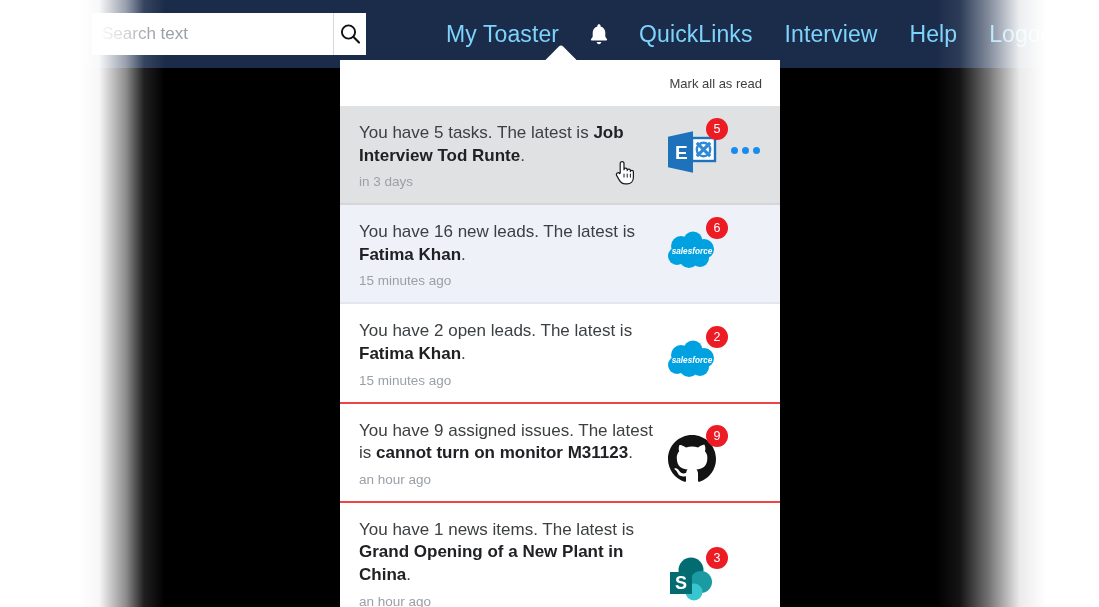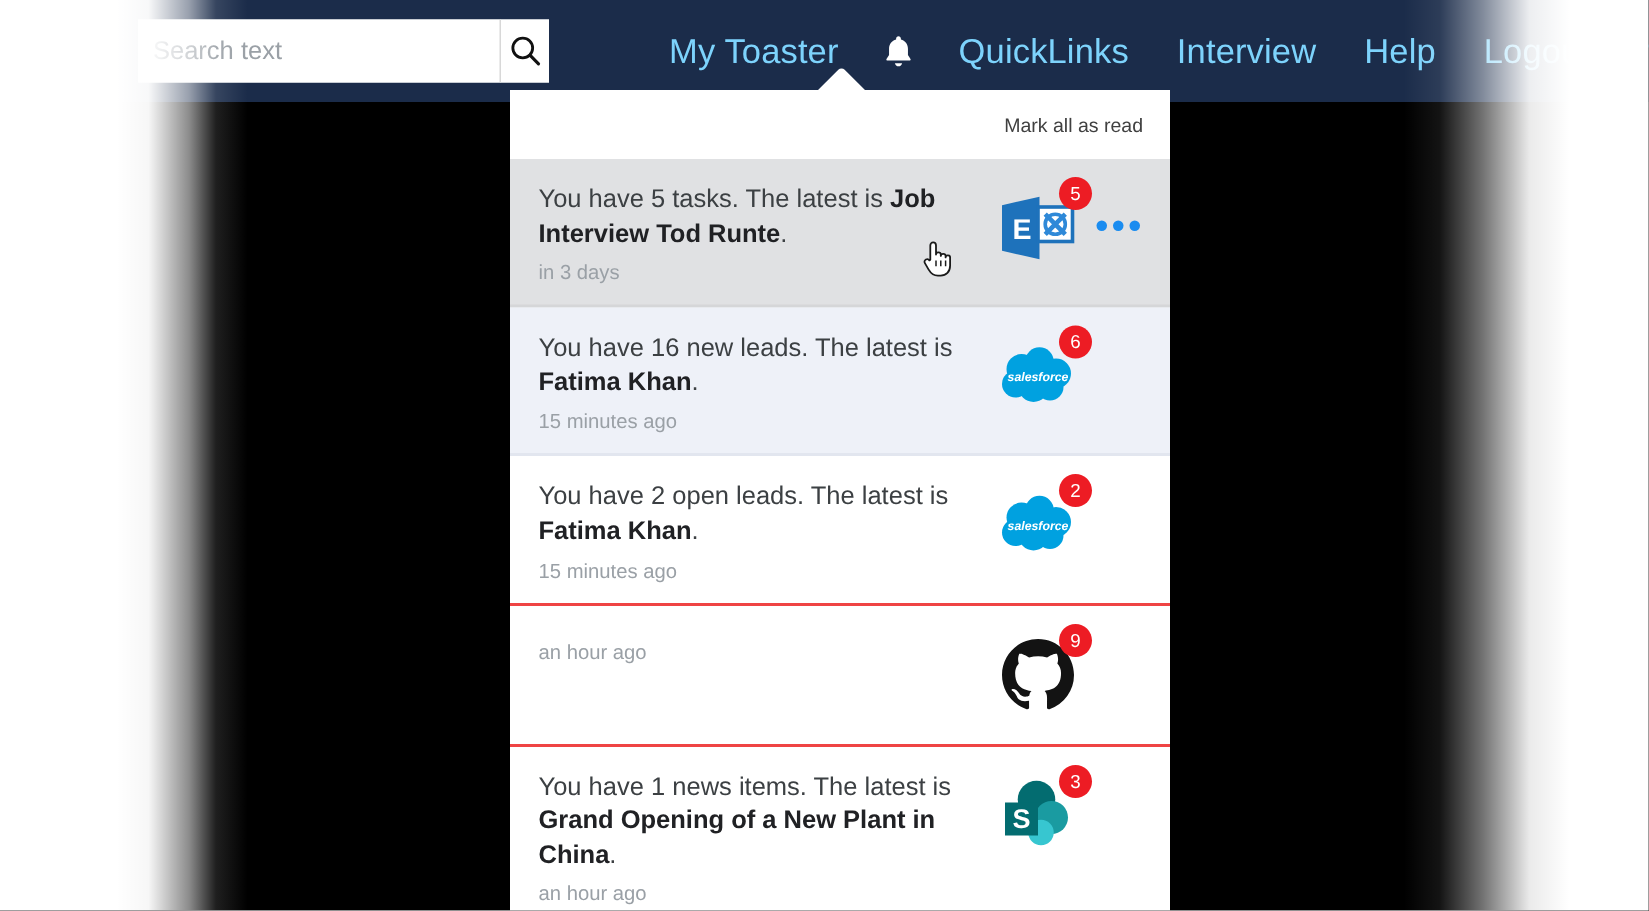--- a/index.html
+++ b/index.html
@@ -146,21 +146,21 @@
     align-items: flex-start;
     padding: 16px 18px 14px 19px;
     border-bottom: 2px solid #ef4444;
     background: #ffffff;
     position: relative;
     cursor: pointer;
     min-height: 94px;
   }
   .notif.state-active   { background: #e0e1e3; border-bottom-color: #d5d6d8; }
   .notif.state-unread   { background: #eef1f8; border-bottom-color: #e2e6ef; }
-  .notif.state-read     { background: #ffffff; }
+  .notif.state-read     { background: #ffffff; align-items: flex-end; }
 
   .notif-text {
     flex: 1 1 auto;
     padding-right: 10px;
     min-width: 0;
   }
   .notif-msg {
     font-size: 17px;
     line-height: 1.33;
     color: #3c4043;
@@ -372,20 +372,21 @@
             </g>
             <text x="27" y="24" text-anchor="middle" font-family="Liberation Sans, sans-serif" font-size="8.2" font-style="italic" font-weight="bold" fill="#ffffff">salesforce</text>
           </svg>
           <span class="badge">2</span>
         </div>
       </div>
     </div>
 
     <div class="notif state-read">
       <div class="notif-text">
+        <div class="notif-msg"><span>You have 9 assigned issues. The latest is </span><b>cannot turn on monitor M31123</b><span>.</span></div>
         <div class="notif-time">an hour ago</div>
       </div>
       <div class="notif-right">
         <div class="icon-box">
           <svg width="48" height="48" viewBox="0 0 16 16">
             <path fill="#131313" d="M8 0C3.58 0 0 3.58 0 8c0 3.54 2.29 6.53 5.47 7.59.4.07.55-.17.55-.38
               0-.19-.01-.82-.01-1.49-2.01.37-2.53-.49-2.69-.94-.09-.23-.48-.94-.82-1.13-.28-.15-.68-.52-.01-.53
               .63-.01 1.08.58 1.23.82.72 1.21 1.87.87 2.33.66.07-.52.28-.87.51-1.07-1.78-.2-3.64-.89-3.64-3.95
               0-.87.31-1.59.82-2.15-.08-.2-.36-1.02.08-2.12 0 0 .67-.21 2.2.82.64-.18 1.32-.27 2-.27.68 0 1.36.09 2 .27
               1.53-1.04 2.2-.82 2.2-.82.44 1.1.16 1.92.08 2.12.51.56.82 1.27.82 2.15 0 3.07-1.87 3.75-3.65 3.95

